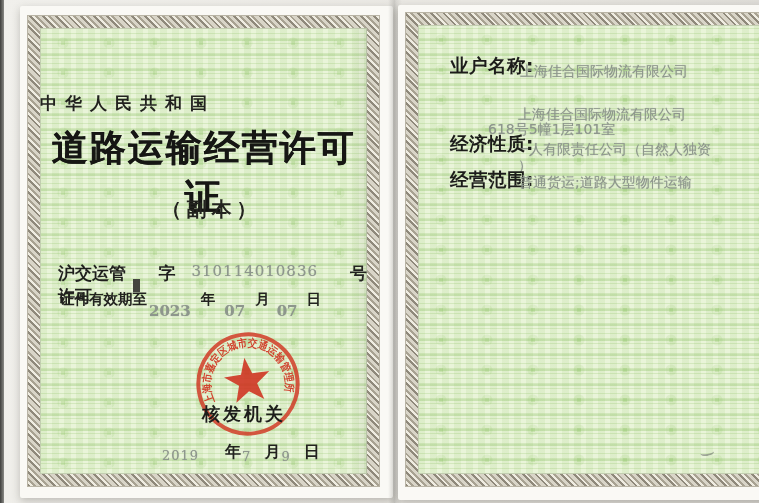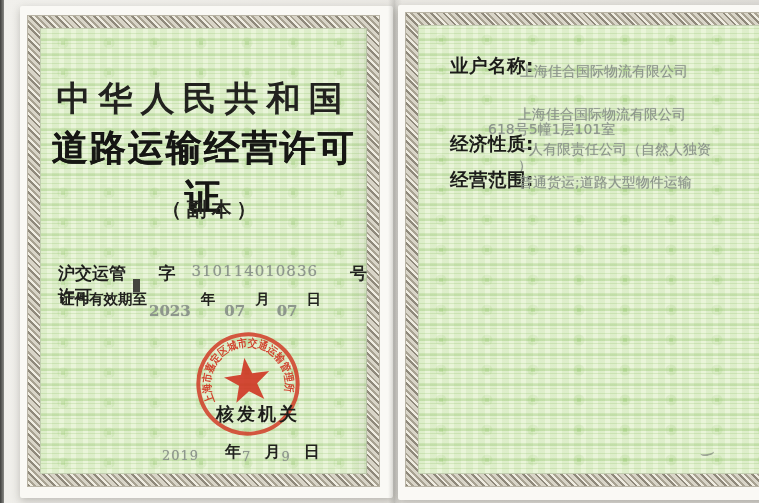--- a/index.html
+++ b/index.html
@@ -44,41 +44,41 @@
   }
   .page-left .interior::after {
     content:""; position:absolute; right:0; top:0; width:18px; height:100%;
     background:linear-gradient(90deg,transparent,rgba(90,95,80,.10));
   }
 
   .abs { position:absolute; }
   .gray-val { color:#8d968c; text-shadow:0 0 1px rgba(150,160,148,.75); }
   .serif { font-family:"DejaVu Serif", serif; }
 
-  .country { left:0; right:0; top:48px; text-align:center; font-size:34px; font-weight:bold;
+  .country { left:0; right:0; top:64px; text-align:left; font-size:17px; font-weight:bold;
              letter-spacing:8px; font-family:"DejaVu Serif", serif; color:#22221f; }
   .doc-title { left:0; right:0; top:96px; text-align:center; font-size:36px; font-weight:900;
                letter-spacing:2px; color:#161614; text-shadow:.6px 0 #161614; }
   .copy-type { left:0; right:0; top:168px; text-align:center; font-size:20px; font-weight:bold;
                letter-spacing:5px; font-family:"DejaVu Serif", serif; color:#23231f;padding-left:16px; }
 
   .license-line { left:18px; top:234px; font-size:17px; font-weight:bold; color:#1f1f1d; display:flex; align-items:flex-start; }
   .redaction { width:10px; height:13px; background:#44443f; filter:blur(.7px); align-self:center; margin-left:2px; }
   .lic-zi { margin-left:18px; }
   .lic-num { margin-left:16px; font-size:15px; font-weight:normal; letter-spacing:1px; }
   .lic-hao { margin-left:32px; }
 
   .validity-line { left:20px; top:262px; font-size:14.5px; font-weight:bold; color:#22221f; display:flex; align-items:baseline; }
   .validity-line .v { font-size:15px; font-weight:bold; position:relative; top:12px; }
   .v-year { margin-left:2px; } .u-year { margin-left:10px; }
   .v-month { margin-left:9px; } .u-month { margin-left:10px; }
   .v-day { margin-left:7px; } .u-day { margin-left:9px; }
 
   .seal { left:140px; top:288px; width:136px; height:136px; transform:rotate(-8deg); opacity:.92; }
-  .issuer { left:136px; top:374px; width:124px; text-align:right; font-size:18px; font-weight:bold;
+  .issuer { left:162px; top:374px; width:124px; text-align:left; font-size:18px; font-weight:bold;
             letter-spacing:3px; color:#1d1d1b; }
 
   .issue-date { left:122px; top:414px; display:flex; align-items:flex-end; font-size:16px; font-weight:bold; color:#22221f; }
   .issue-date .v { font-size:13px; font-weight:normal; }
   .i-year { letter-spacing:1px; }
   .iu-year { margin-left:26px; }
   .i-month { margin-left:1px; position:relative; top:1px; }
   .iu-month { margin-left:14px; }
   .i-day { margin-left:1px; position:relative; top:1px; }
   .iu-day { margin-left:14px; }

